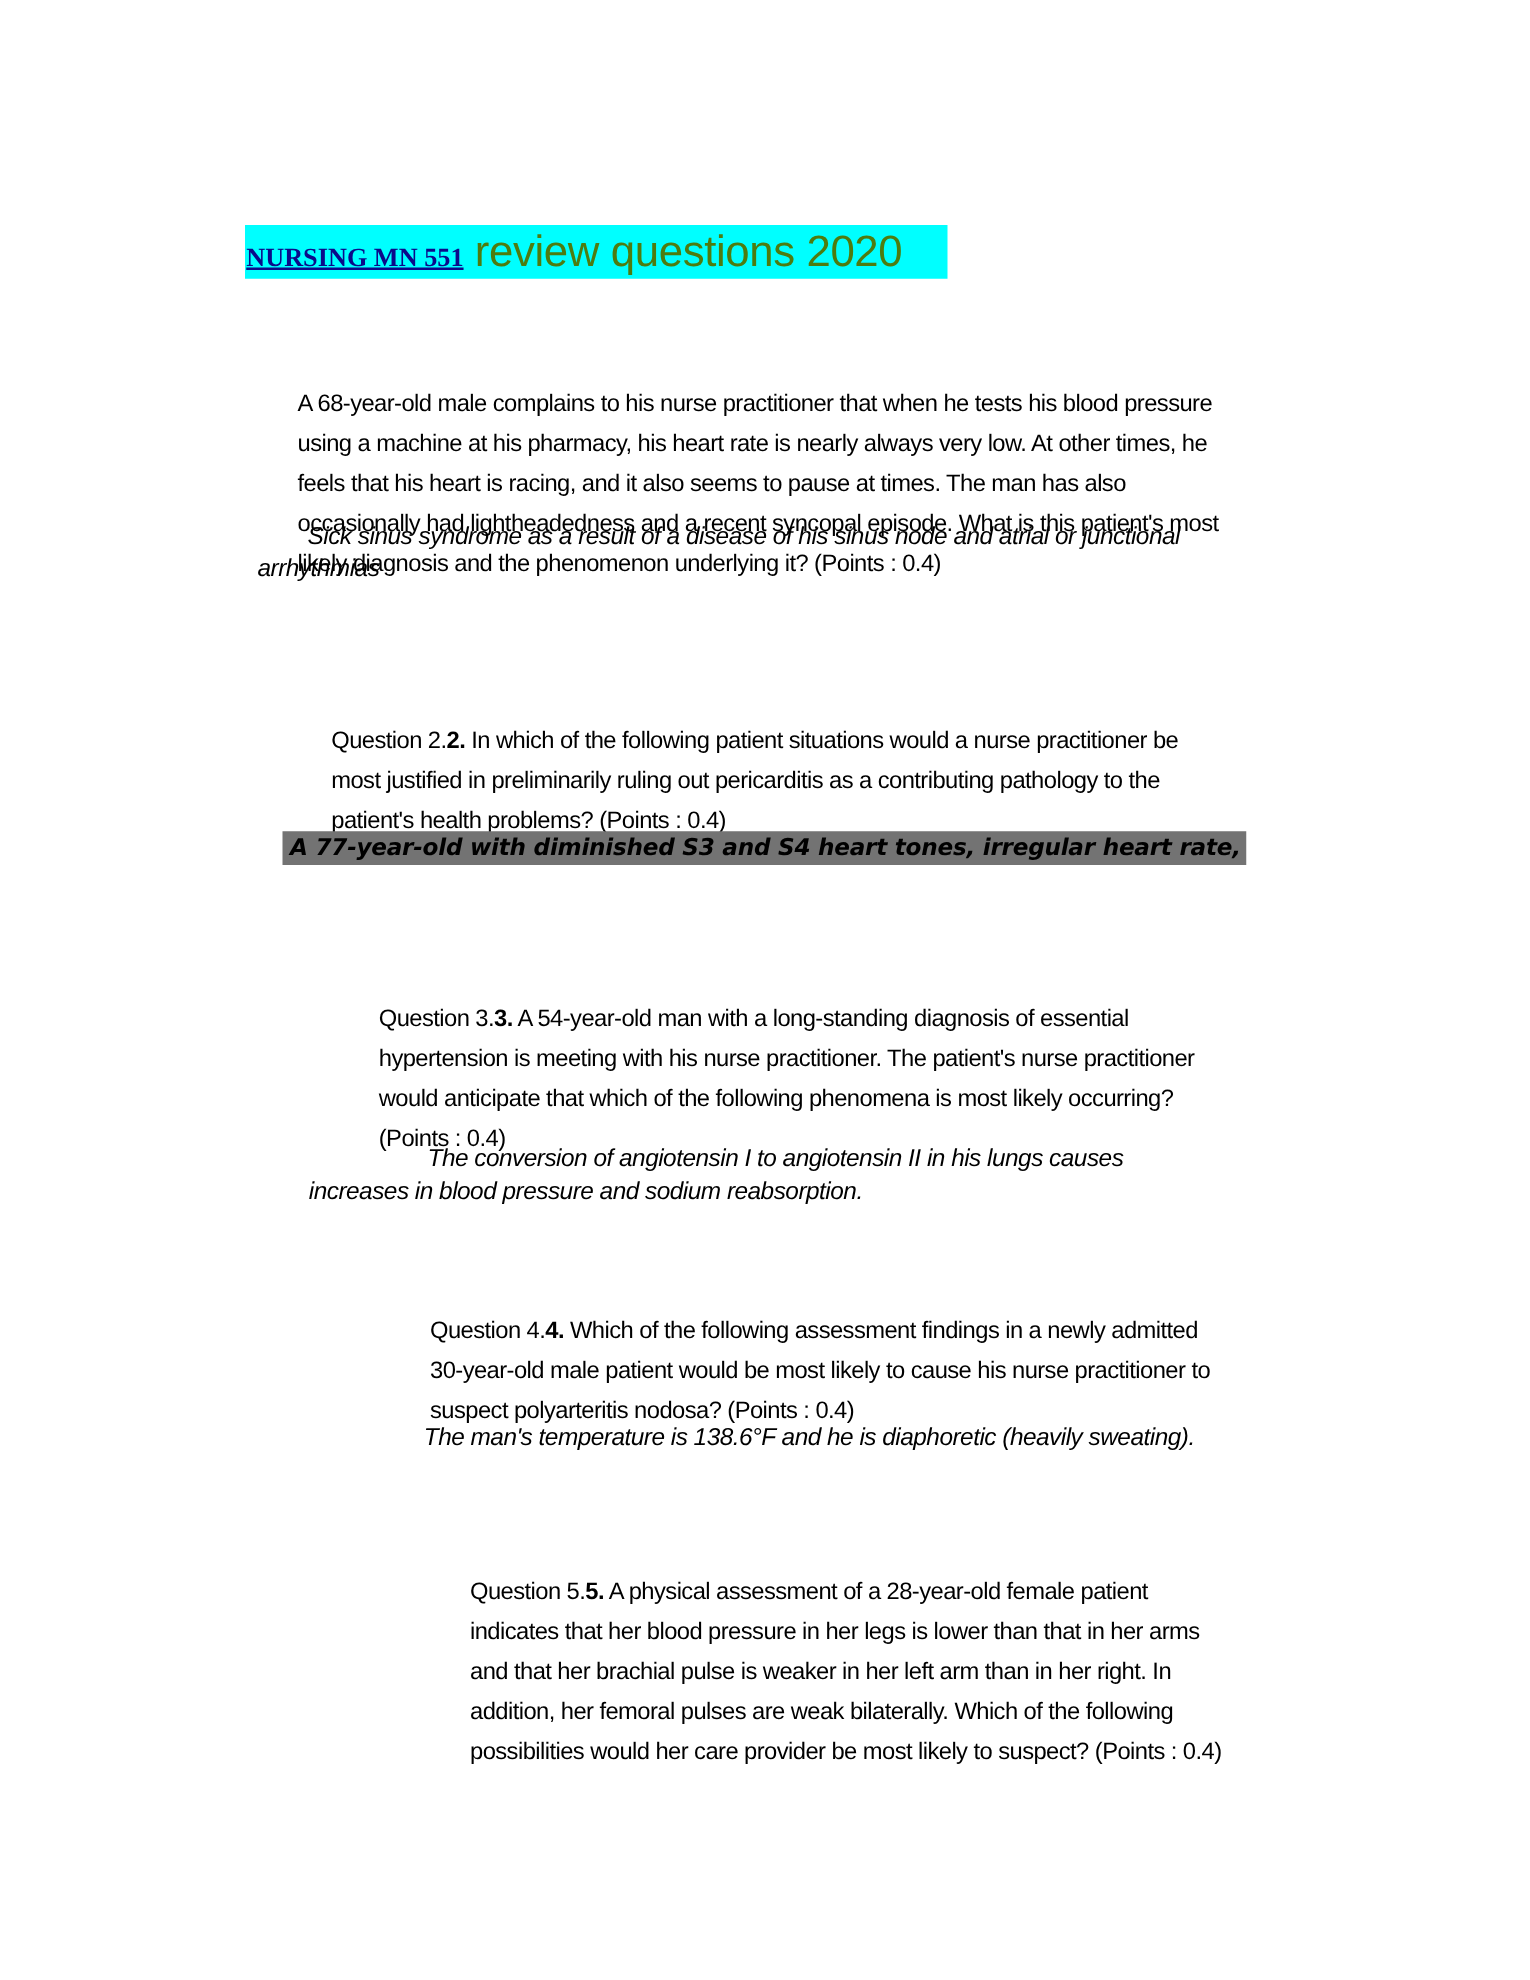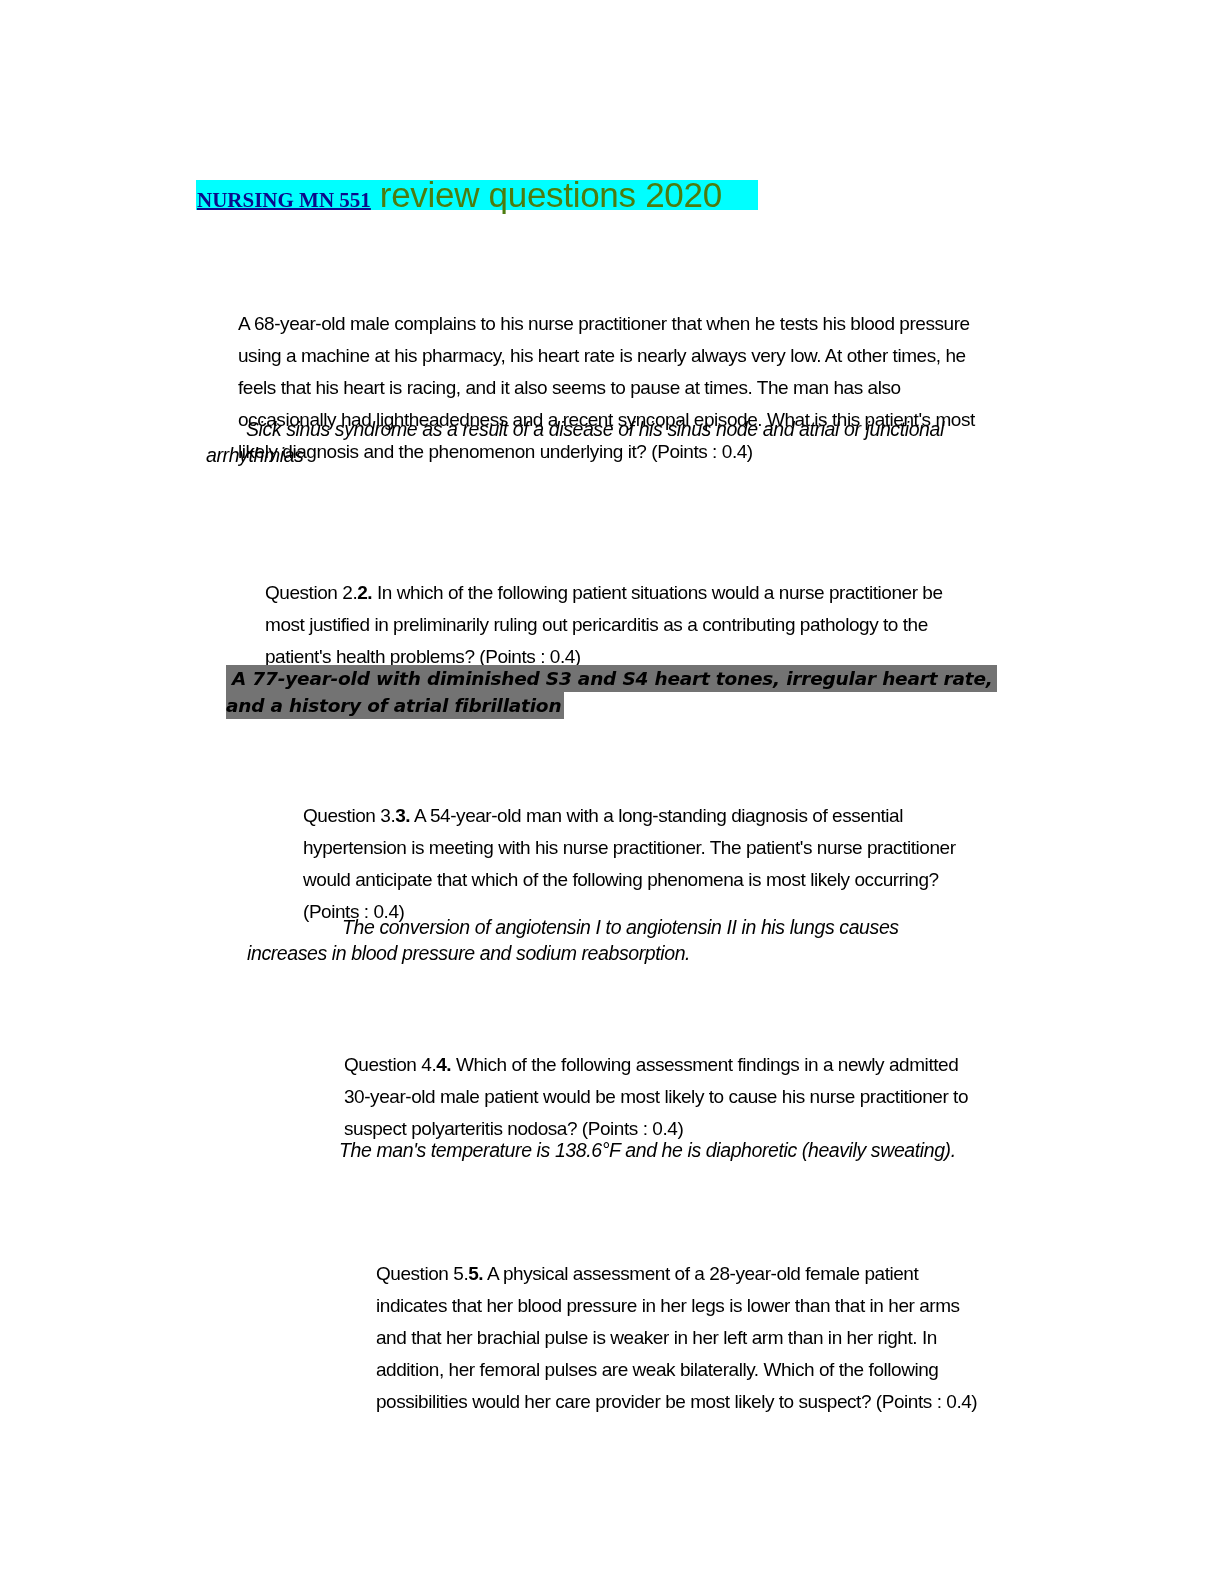--- a/index.html
+++ b/index.html
@@ -1,19 +1,19 @@
 <!DOCTYPE html>
 <html><head>
   <meta charset="utf-8">
   <style>
     html, body { margin: 0; padding: 0; background: #ffffff; }
     body { width: 1224px; height: 1584px; position: relative; overflow: hidden; font-family: "Liberation Sans", sans-serif; color: #000; }
     .abs { position: absolute; }
     .title-bar {
-      left: 196px; top: 180px; height: 30px; width: 562px;
+      left: 196px; top: 180px; height: 43px; width: 562px;
       background: #00ffff;
       display: flex; align-items: center; white-space: nowrap;
     }
     .title-link {
       font-family: "Liberation Serif", serif; font-weight: bold; font-size: 21px;
       color: #0b0b8a; text-decoration: underline; text-decoration-thickness: 2px;
       margin-left: 1px; margin-top: 10px;
     }
     .title-rest {
       font-family: "Liberation Sans", sans-serif; font-size: 35px; color: #4d7c0f;
@@ -50,21 +50,20 @@
 likely diagnosis and the phenomenon underlying it? (Points : 0.4)</span>
 </div>
 <div class="abs ans" style="left:246px; top:416px;">Sick sinus syndrome as a result of a disease of his sinus node and atrial or junctional</div>
 <div class="abs ans" style="left:206px; top:442px;">arrhythmias</div>
 
 <div class="abs q" style="left:265px; top:577px; width:780px;"><span>Question 2.</span><b class="num">2.</b><span> In which of the following patient situations would a nurse practitioner be
 most justified in preliminarily ruling out pericarditis as a contributing pathology to the
 patient's health problems? (Points : 0.4)</span></div>
 <div class="abs ans2" style="left:226px; top:665px;">
   <div><span class="hl" style="display:inline-block; padding:0 4px 0 6px;">A 77-year-old with diminished S3 and S4 heart tones, irregular heart rate,</span></div>
-  <div><span class="hl" style="display:inline-block; padding:0 3px 0 0;">and a history of atrial fibrillation</span></div>
 </div>
 
 <div class="abs q" style="left:303px; top:800px; width:760px;"><span>Question 3.</span><b class="num">3.</b><span> A 54-year-old man with a long-standing diagnosis of essential
 hypertension is meeting with his nurse practitioner. The patient's nurse practitioner
 would anticipate that which of the following phenomena is most likely occurring?
 (Points : 0.4)</span></div>
 <div class="abs ans" style="left:342px; top:914px;">The conversion of angiotensin I to angiotensin II in his lungs causes</div>
 <div class="abs ans" style="left:247px; top:940px;">increases in blood pressure and sodium reabsorption.</div>
 
 <div class="abs q" style="left:344px; top:1049px; width:720px;"><span>Question 4.</span><b class="num">4.</b><span> Which of the following assessment findings in a newly admitted

